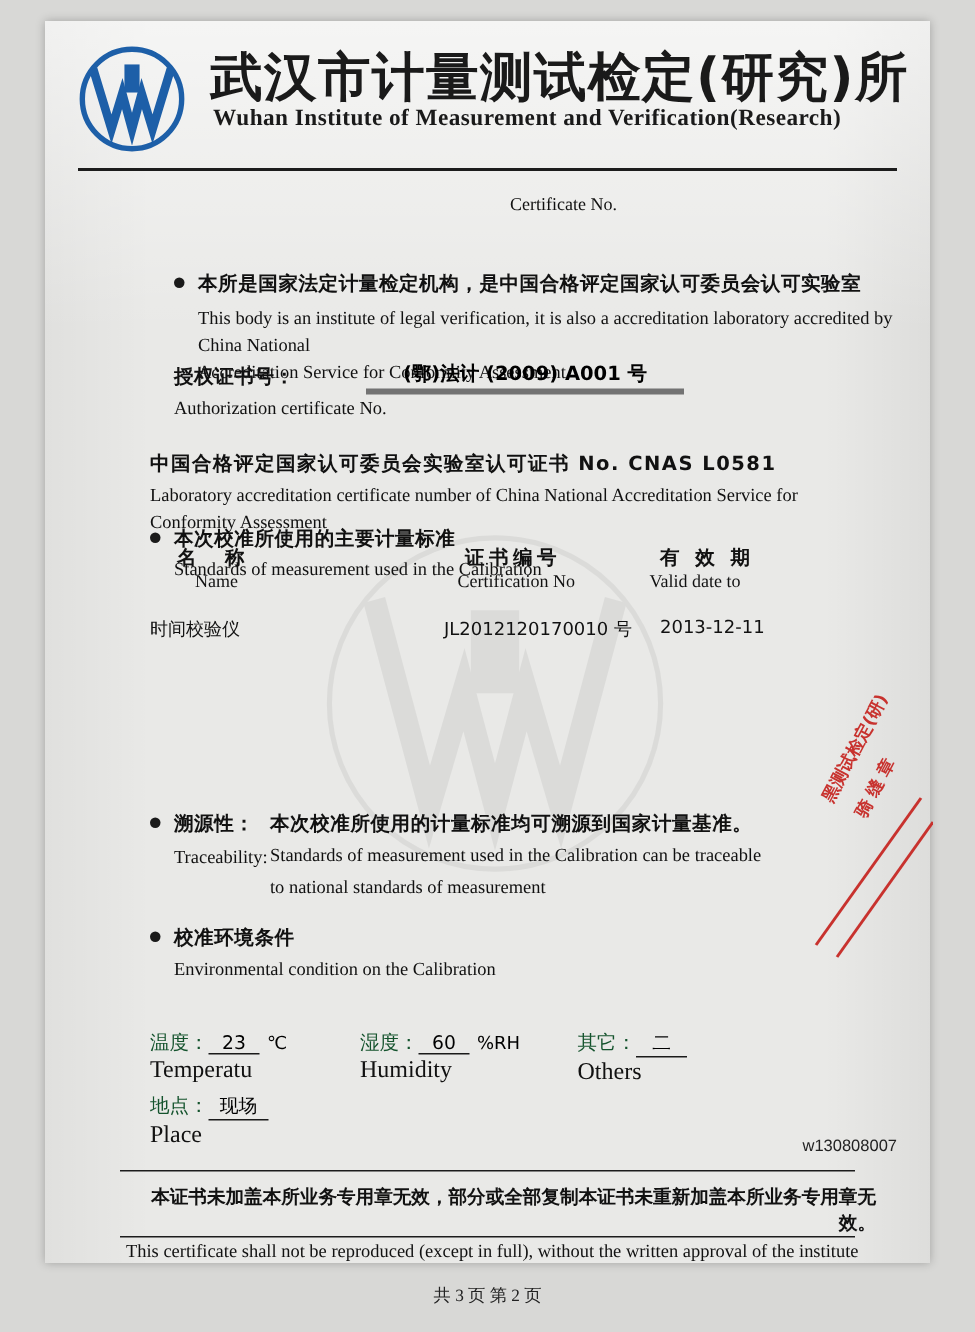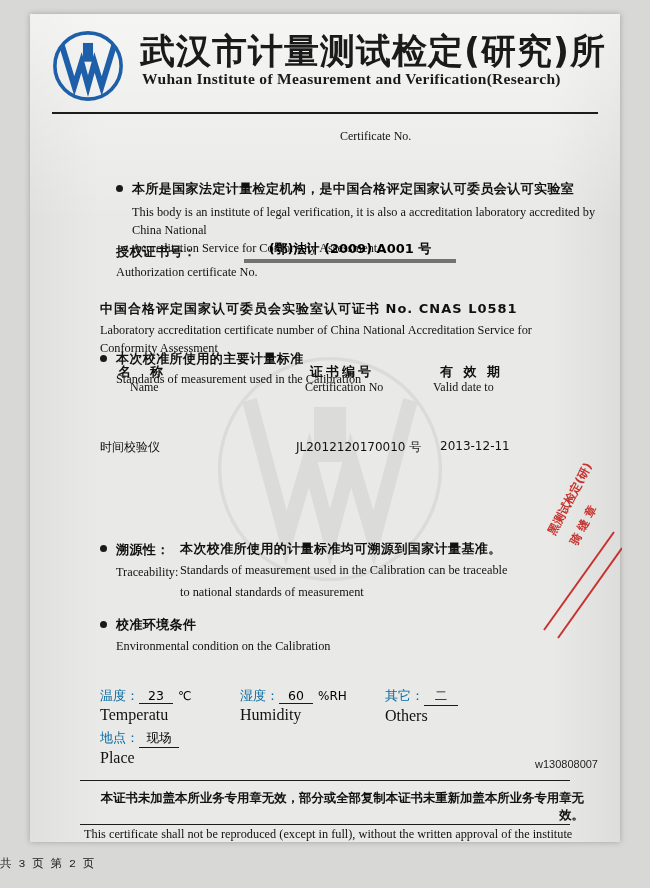--- a/index.html
+++ b/index.html
@@ -160,21 +160,20 @@
   .c3 { left: 340px; }
   .c1e { left: 30px; }
   .c2e { left: 205px; }
   .c3e { left: 333px; }
   .tbl .row { position: relative; height: 22px; margin-top: 14px; }
   .tbl .cell {
     position: absolute;
     font-family: "DejaVu Sans", sans-serif;
     font-size: 12px;
     color: #111;
-    margin-top: 28px;
   }
   .r1 { left: 0px; }
   .r2 { left: 196px; }
   .r3 { left: 340px; }
 
   
   .watermark {
     position: absolute;
     left: 185px;
     top: 340px;
@@ -208,21 +207,21 @@
     white-space: nowrap;
   }
   .seal .seal-text.l2 { left: 30px; top: 20px; }
 
   
   .envrow { position: absolute; left: 100px; top: 686px; width: 450px; }
   .env-item { position: absolute; }
   .env-cn {
     font-family: "DejaVu Sans", sans-serif;
     font-size: 13px;
-    color: #0369a1;
+    color: #14532d;
   }
   .env-en { font-size: 16px; color: #111; margin-top: 1px; font-family: Liberation Serif, serif; }
   .env-val {
     display: inline-block;
     min-width: 34px;
     text-align: center;
     border-bottom: 1px solid #1a1a1a;
     font-family: "DejaVu Sans", sans-serif;
     font-size: 12.5px;
   }
@@ -270,21 +269,22 @@
     width: 490px;
     height: 1px;
     background: #1c1c1c;
   }
 
   .pagenum {
     position: absolute;
     left: 0;
     top: 856px;
     width: 650px;
-    font-family: Liberation Mono, monospace;
+    text-align: center;
+    font-family: Liberation Serif, serif;
     font-size: 11.5px;
     color: #222;
   }
 </style>
 </head>
 <body>
 
 <div class="page">
   <div class="sheet">
 

